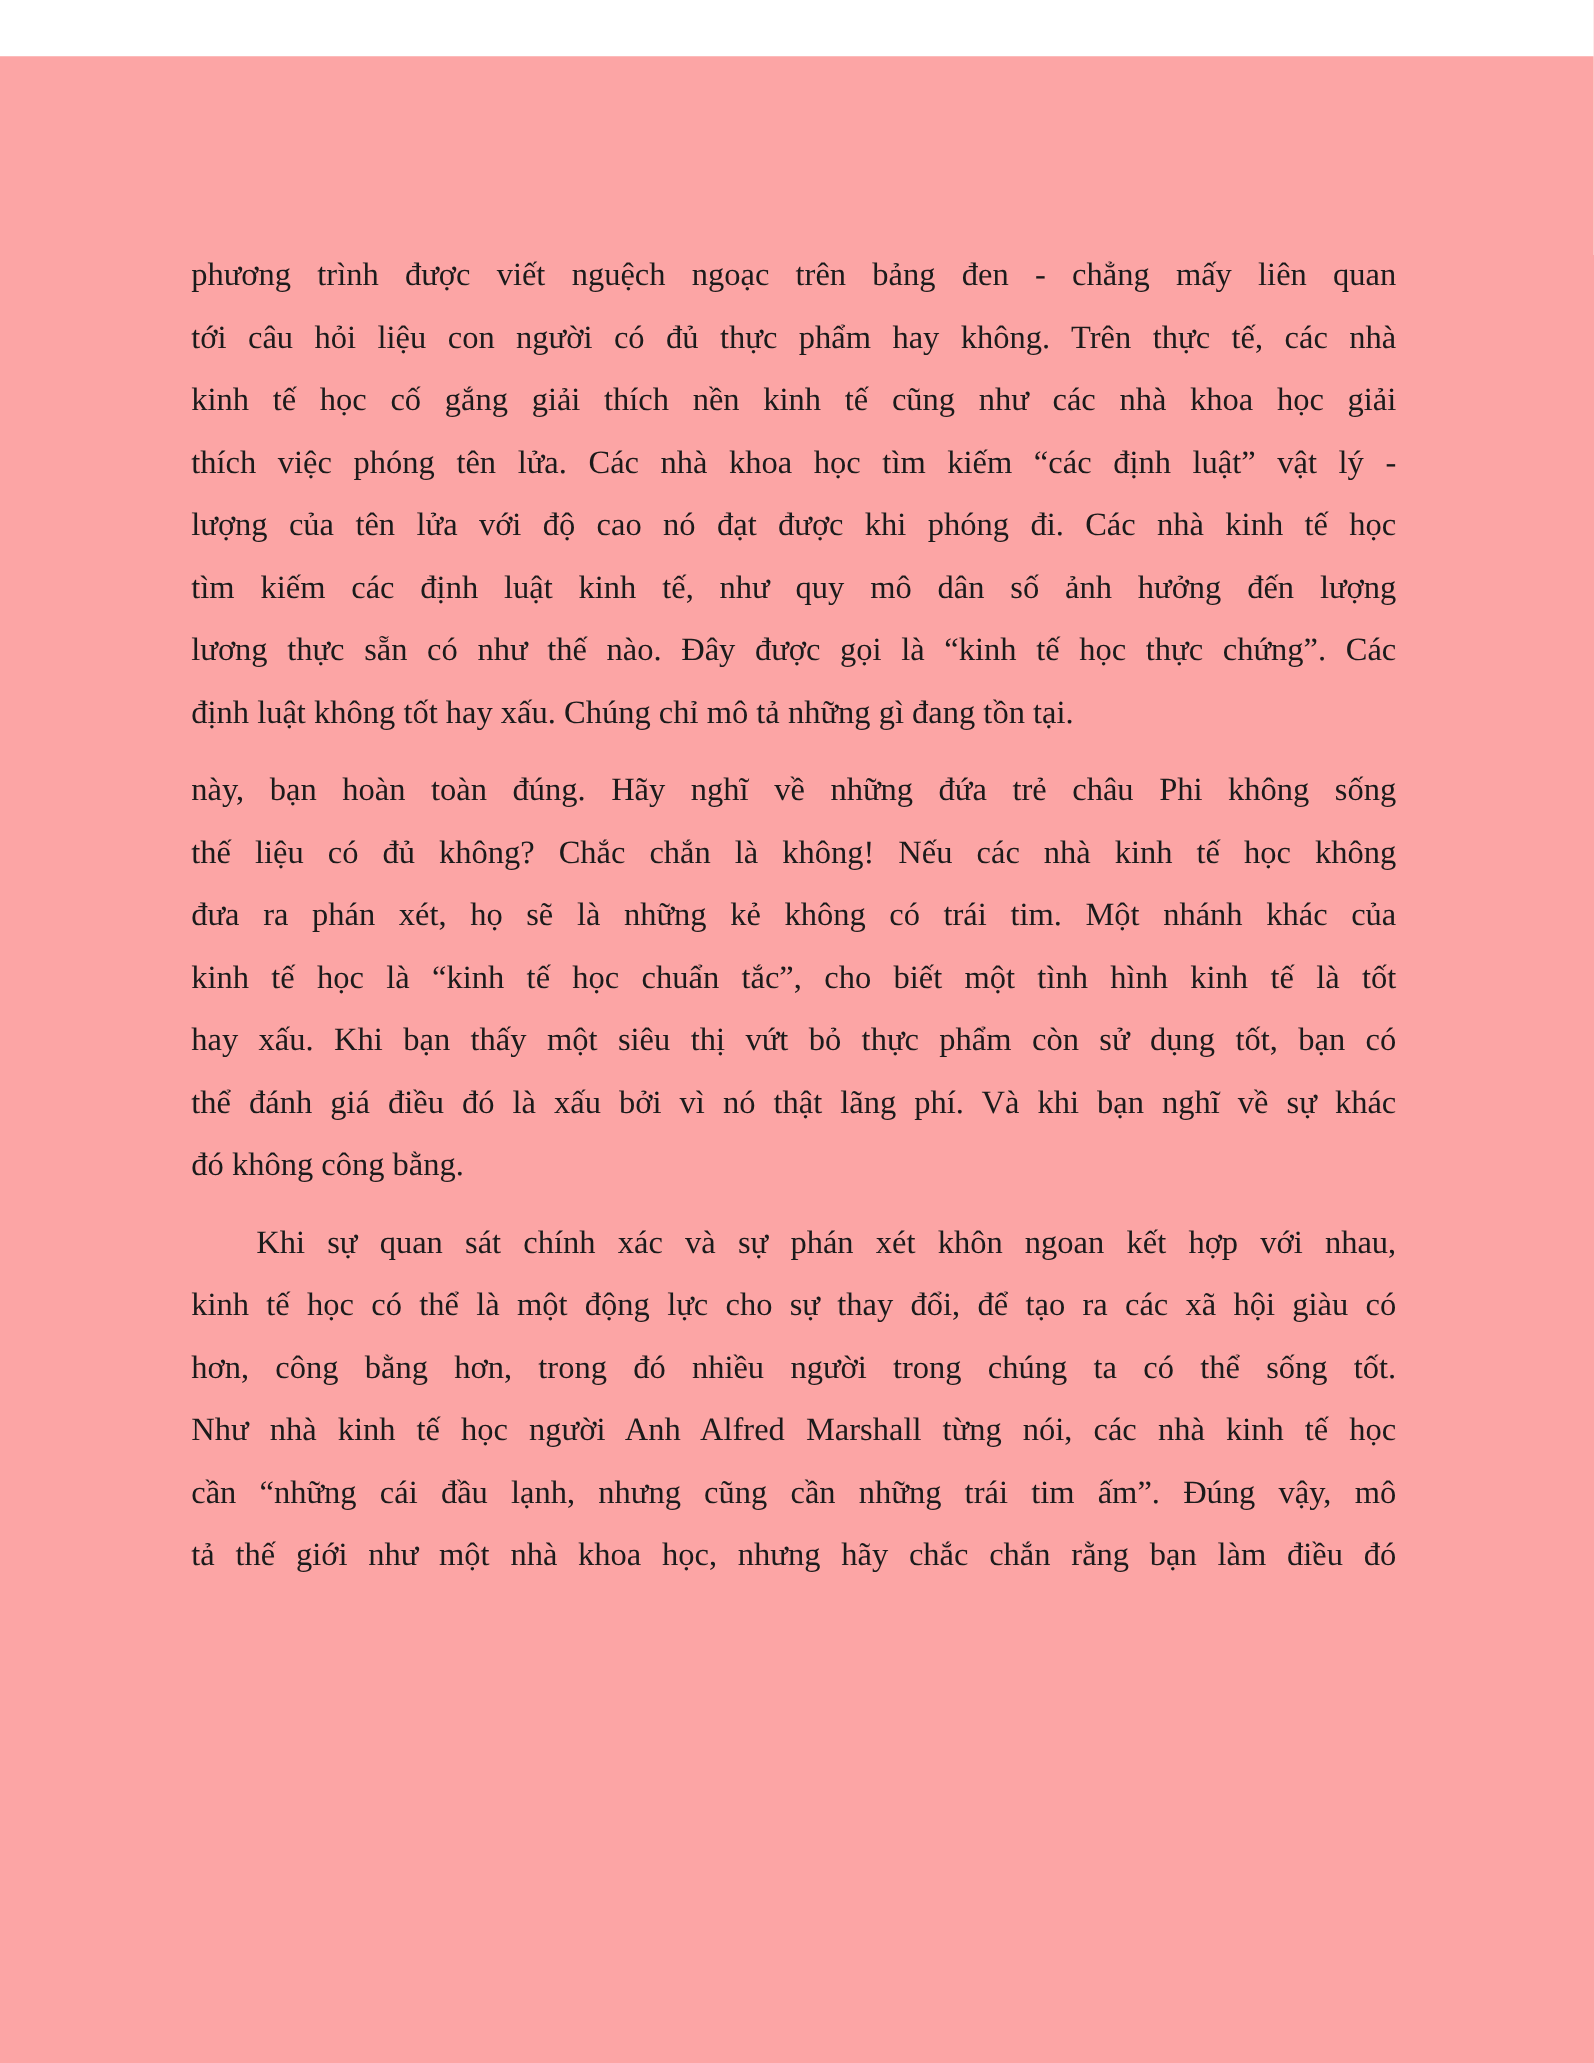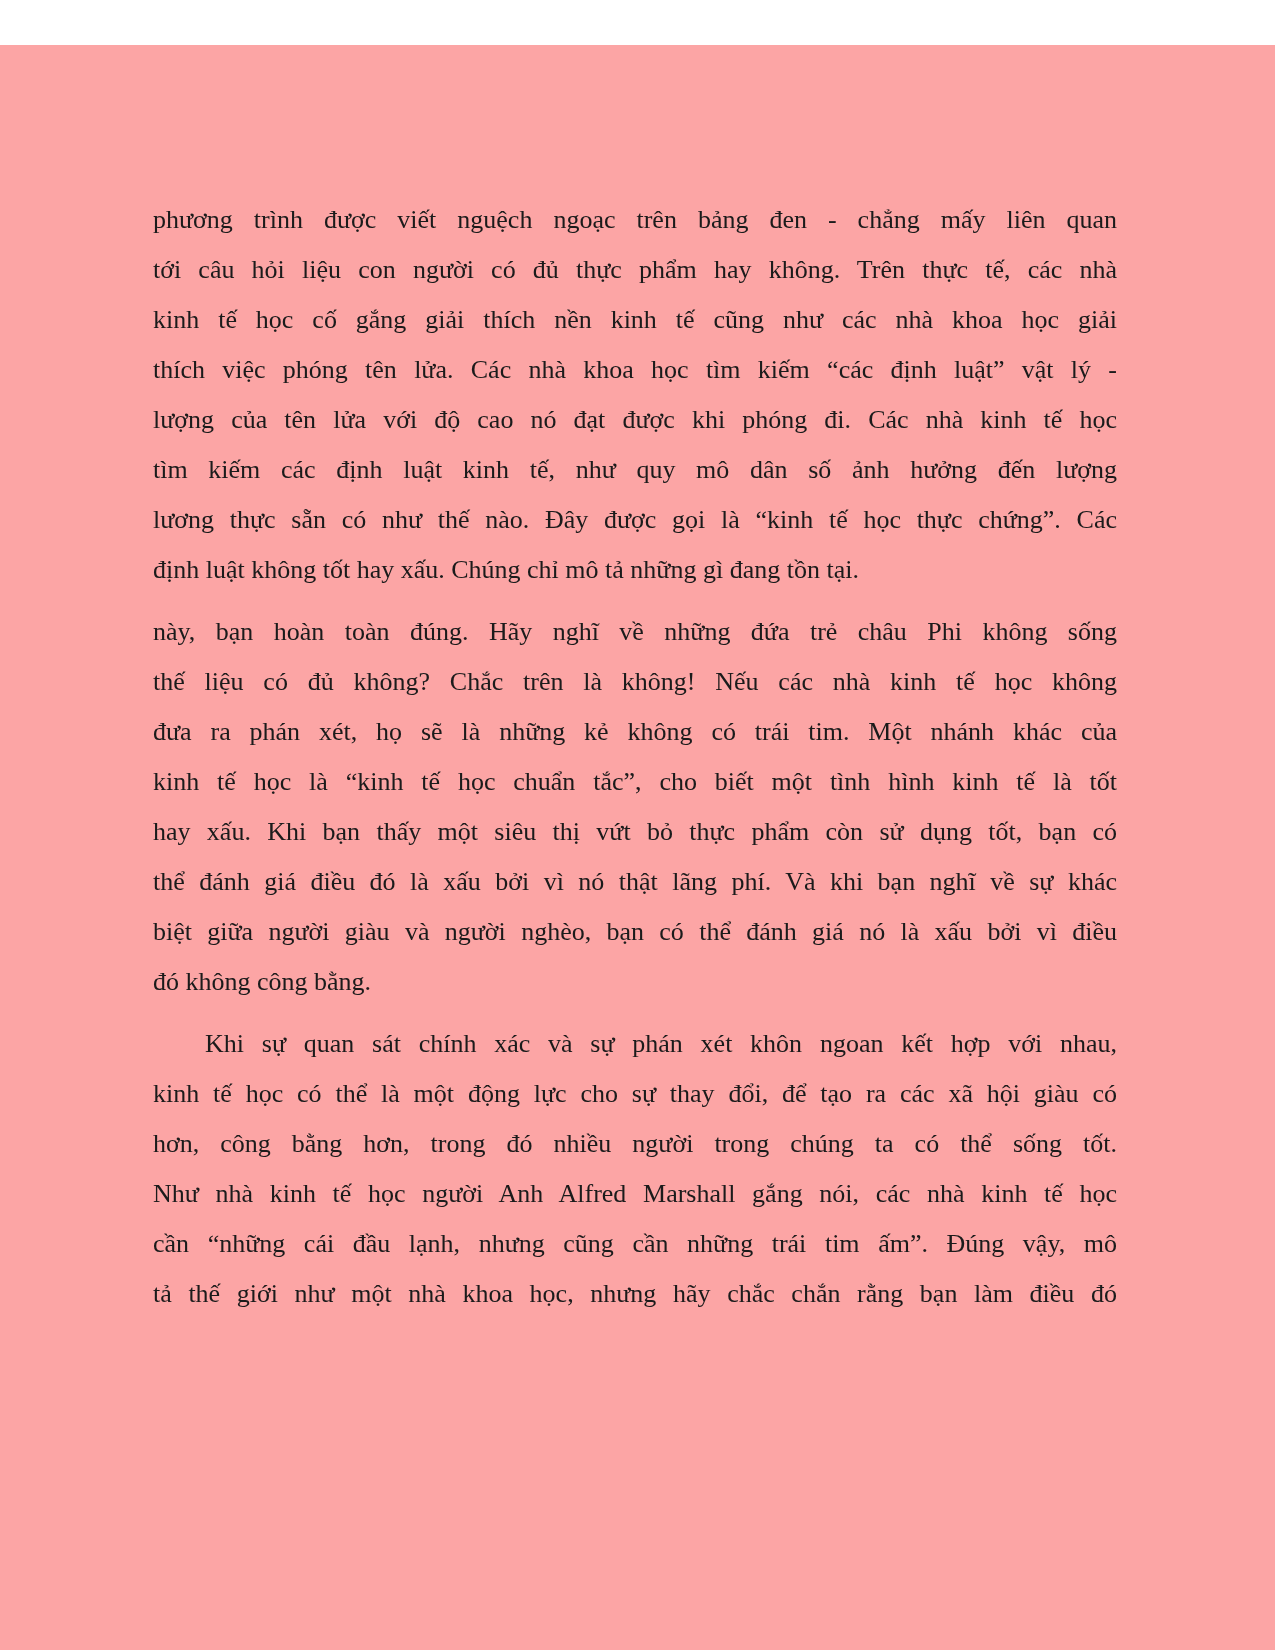--- a/index.html
+++ b/index.html
@@ -54,31 +54,30 @@
     <div class="line just">kinh tế học cố gắng giải thích nền kinh tế cũng như các nhà khoa học giải</div>
     <div class="line just">thích việc phóng tên lửa. Các nhà khoa học tìm kiếm “các định luật” vật lý -</div>
     <div class="line just">lượng của tên lửa với độ cao nó đạt được khi phóng đi. Các nhà kinh tế học</div>
     <div class="line just">tìm kiếm các định luật kinh tế, như quy mô dân số ảnh hưởng đến lượng</div>
     <div class="line just">lương thực sẵn có như thế nào. Đây được gọi là “kinh tế học thực chứng”. Các</div>
     <div class="line">định luật không tốt hay xấu. Chúng chỉ mô tả những gì đang tồn tại.</div>
   </section>
 
   <section class="para">
     <div class="line just">này, bạn hoàn toàn đúng. Hãy nghĩ về những đứa trẻ châu Phi không sống</div>
-    <div class="line just">thế liệu có đủ không? Chắc trên là không! Nếu các nhà kinh tế học không</div>
+    <div class="line just">thế liệu có đủ không? Chắc chắn là không! Nếu các nhà kinh tế học không</div>
     <div class="line just">đưa ra phán xét, họ sẽ là những kẻ không có trái tim. Một nhánh khác của</div>
     <div class="line just">kinh tế học là “kinh tế học chuẩn tắc”, cho biết một tình hình kinh tế là tốt</div>
     <div class="line just">hay xấu. Khi bạn thấy một siêu thị vứt bỏ thực phẩm còn sử dụng tốt, bạn có</div>
     <div class="line just">thể đánh giá điều đó là xấu bởi vì nó thật lãng phí. Và khi bạn nghĩ về sự khác</div>
-    <div class="line just">biệt giữa người giàu và người nghèo, bạn có thể đánh giá nó là xấu bởi vì điều</div>
     <div class="line">đó không công bằng.</div>
   </section>
 
   <section class="para">
     <div class="line just ind">Khi sự quan sát chính xác và sự phán xét khôn ngoan kết hợp với nhau,</div>
     <div class="line just">kinh tế học có thể là một động lực cho sự thay đổi, để tạo ra các xã hội giàu có</div>
     <div class="line just">hơn, công bằng hơn, trong đó nhiều người trong chúng ta có thể sống tốt.</div>
-    <div class="line just">Như nhà kinh tế học người Anh Alfred Marshall gắng nói, các nhà kinh tế học</div>
+    <div class="line just">Như nhà kinh tế học người Anh Alfred Marshall từng nói, các nhà kinh tế học</div>
     <div class="line just">cần “những cái đầu lạnh, nhưng cũng cần những trái tim ấm”. Đúng vậy, mô</div>
     <div class="line just">tả thế giới như một nhà khoa học, nhưng hãy chắc chắn rằng bạn làm điều đó</div>
   </section>
 
 </main>
 
 </body></html>

